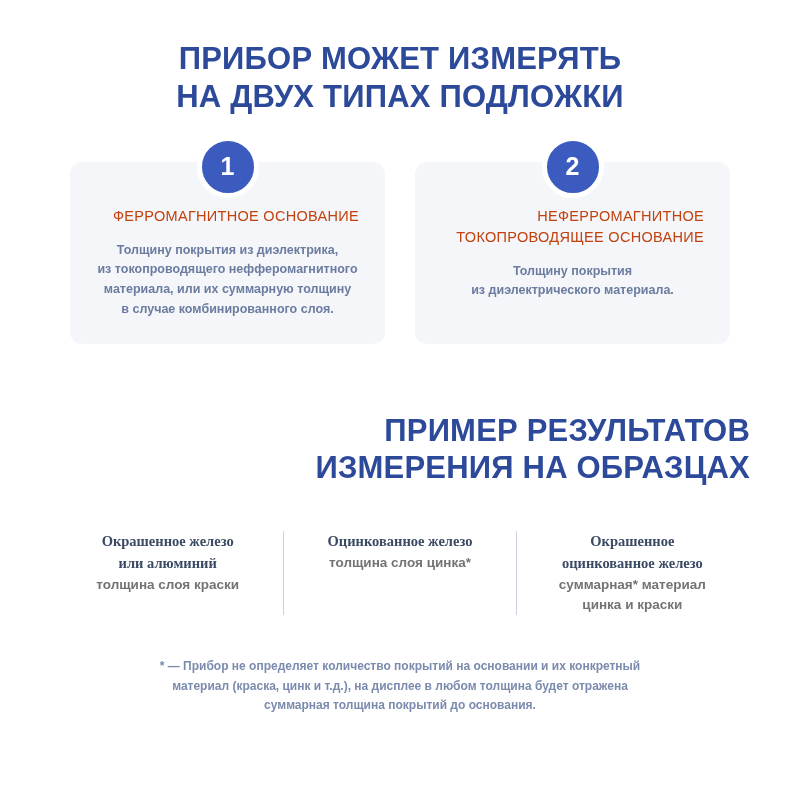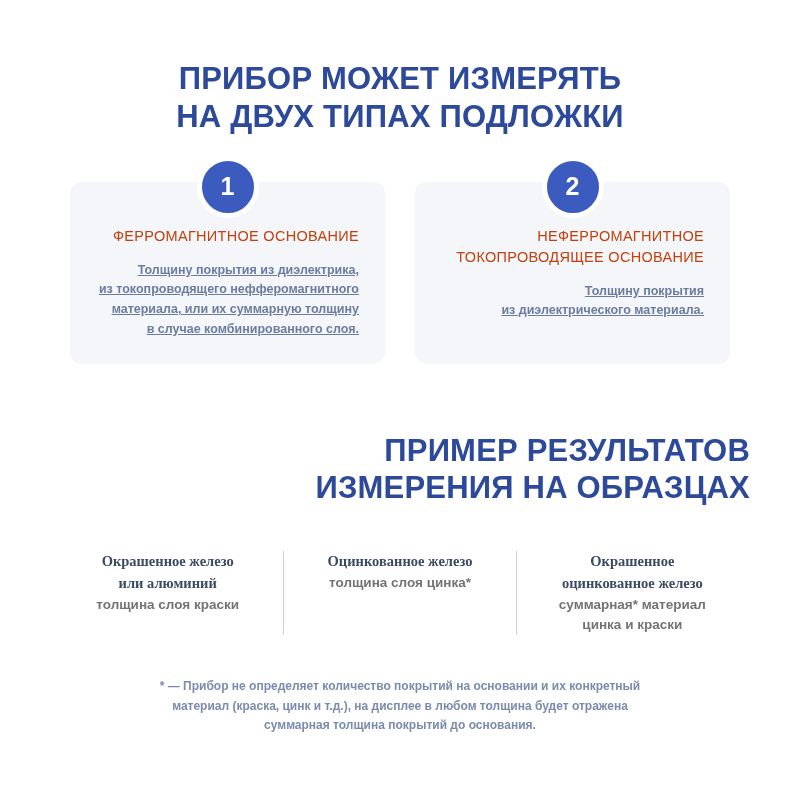--- a/index.html
+++ b/index.html
@@ -22,21 +22,21 @@
   }
 
   
   .main-title {
     text-align: center;
     color: #2d4a9a;
     font-weight: bold;
     font-size: 31px;
     line-height: 1.22;
     letter-spacing: 0.2px;
-    padding-top: 60px;
+    padding-top: 40px;
     margin: 0 auto;
     width: 640px;
   }
   .main-title .line {
     display: block;
   }
 
   
   .cards {
     display: flex;
@@ -77,26 +77,25 @@
     text-align: right;
     color: #c2410c;
     font-weight: normal;
     font-size: 14.5px;
     line-height: 1.45;
     letter-spacing: 0.3px;
     text-transform: uppercase;
     margin-bottom: 14px;
   }
   .card-text {
-    text-align: right;
+    text-align: center;
     color: #6b7ca0;
     font-size: 12.5px;
     font-weight: bold;
     line-height: 1.58;
-    text-decoration: underline;
   }
   .card-text .line { display: block; }
 
   
   .section-title {
     text-align: right;
     color: #2d4a9a;
     font-weight: bold;
     font-size: 31px;
     line-height: 1.22;

